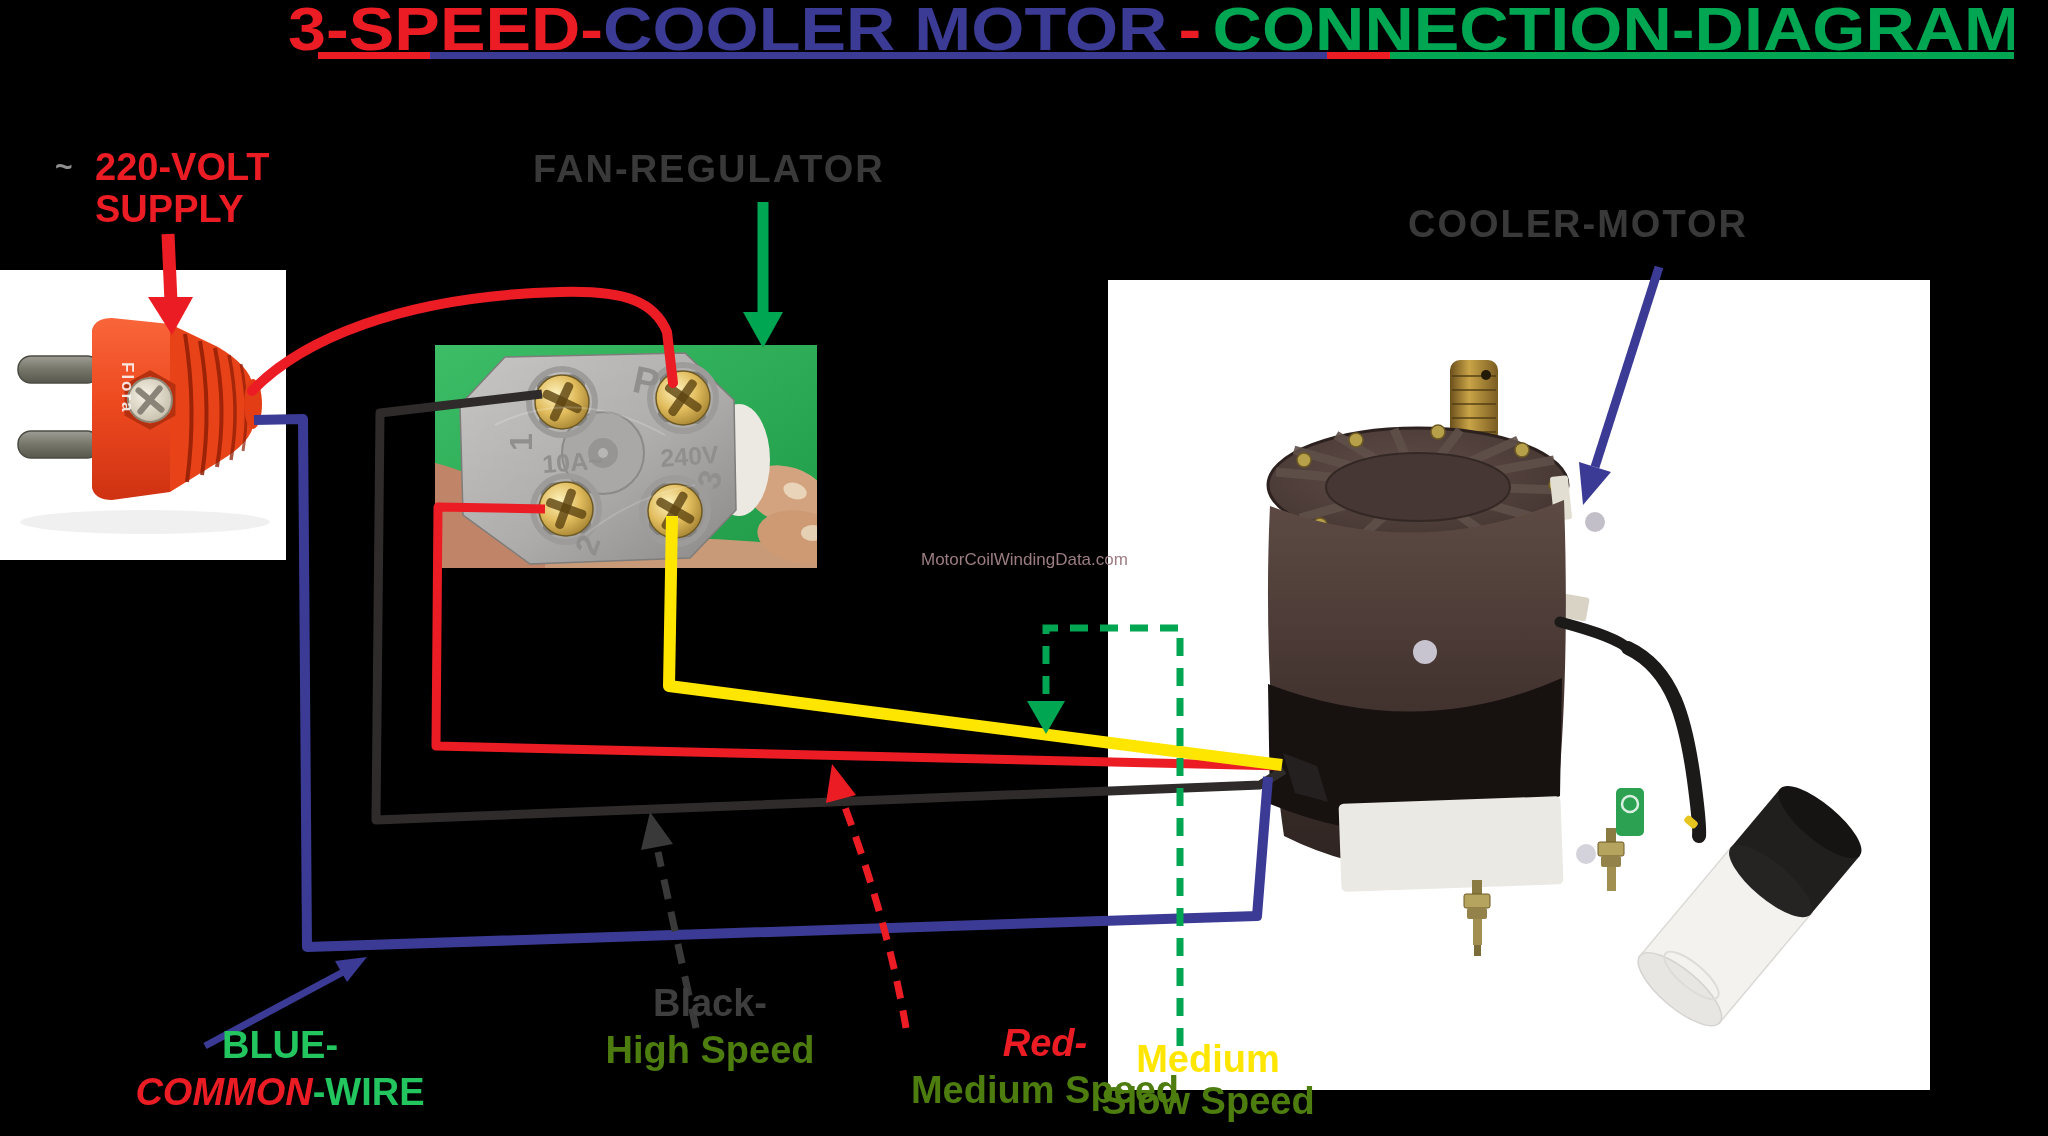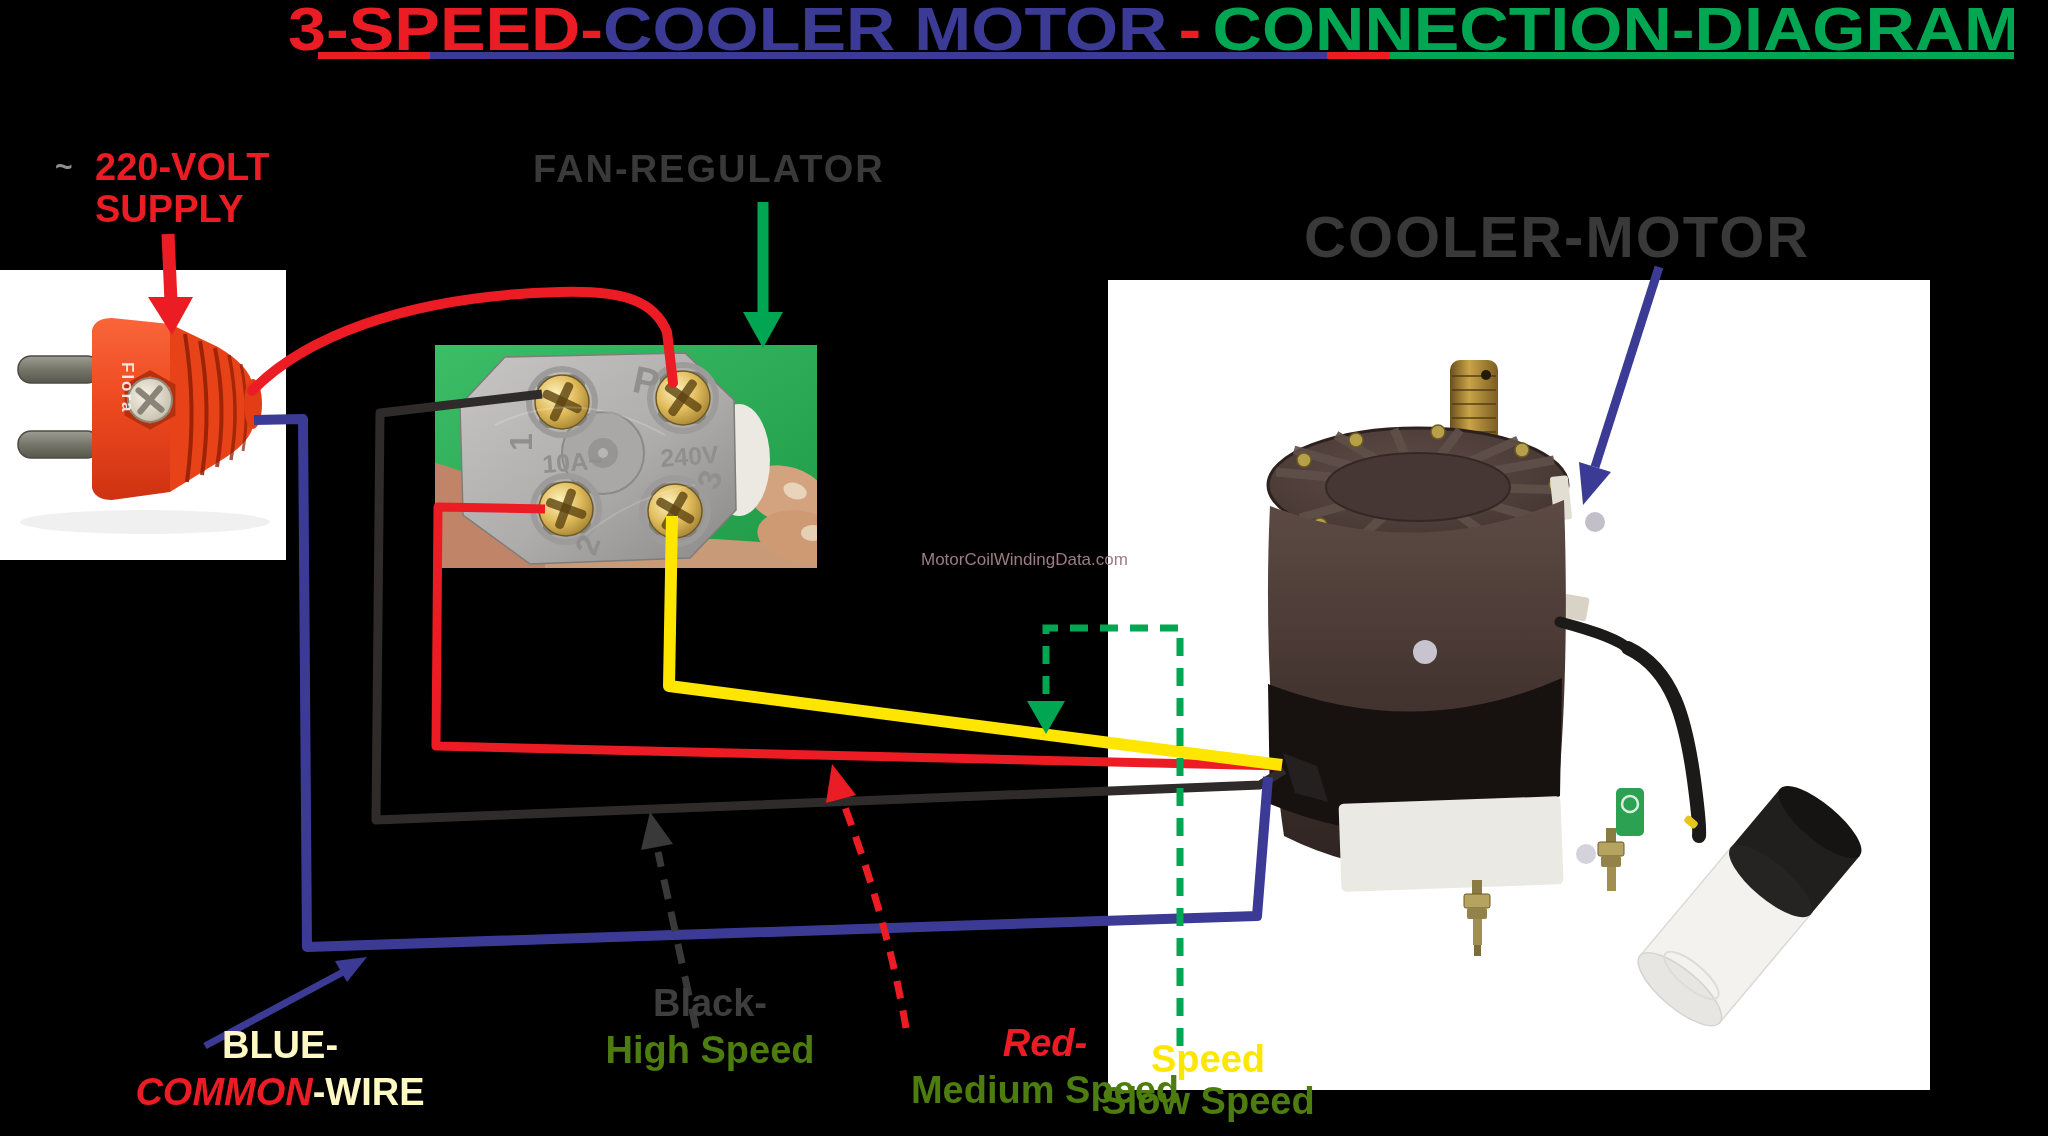--- a/index.html
+++ b/index.html
@@ -16,29 +16,29 @@
   #title .t-red{color:#EC1C24;}
   #title .t-navy{color:#3B3B96;}
   #title .t-green{color:#00A651;}
   #title .t-sep{padding:0 10px;}
   .underline{top:52px;height:7px;}
   
   .lbl{position:absolute;font-weight:bold;}
   #supply-label{left:95px;top:146px;color:#EC1C24;font-size:38px;line-height:42px;}
   #tilde-mark{left:55px;top:150px;color:#8f8f8f;font-size:30px;font-weight:bold;}
   #regulator-label{left:533px;top:148px;color:#3A3939;font-size:38px;letter-spacing:2px;}
-  #motor-label{left:1304px;top:203px;color:#3A3939;font-size:58px;letter-spacing:2px;}
+  #motor-label{left:1408px;top:203px;color:#3A3939;font-size:38px;letter-spacing:2px;}
   #watermark{left:921px;top:550px;color:#9C7D82;font-size:17px;font-weight:400;z-index:7;}
   
   .legend{position:absolute;font-weight:bold;text-align:center;font-size:38px;line-height:47px;z-index:8;}
   #legend-blue{left:125px;top:1022px;width:310px;}
   #legend-black{left:550px;top:980px;width:320px;}
   #legend-red{left:875px;top:1020px;width:340px;}
   #legend-yellow{left:1058px;top:1038px;width:300px;line-height:42px;}
-  .c-navy{color:#fef9c3;margin-top:39px;} .c-red{color:#EC1C24;font-style:italic;} .c-green{color:#4d7c0f;}
+  .c-navy{color:#22c55e;margin-top:39px;} .c-red{color:#EC1C24;font-style:italic;} .c-green{color:#4d7c0f;}
   .c-gray{color:#3F3E3E;} .c-yellow{color:#FFE600;}
   
   #plug-photo{left:0;top:270px;width:286px;height:290px;background:#fff;z-index:2;}
   #regulator-photo{left:435px;top:345px;width:382px;height:223px;z-index:2;}
   #motor-photo{left:1108px;top:280px;width:822px;height:810px;background:#fff;z-index:2;}
   #overlay{left:0;top:0;z-index:6;}
 </style>
 </head>
 <body>
 
@@ -67,21 +67,21 @@
   </div>
   <div id="legend-black" class="legend">
     <div class="c-gray">Black-</div>
     <div class="c-green">High Speed</div>
   </div>
   <div id="legend-red" class="legend">
     <div class="c-red">Red-</div>
     <div class="c-green">Medium Speed</div>
   </div>
   <div id="legend-yellow" class="legend">
-    <div class="c-yellow">Speed</div>
+    <div class="c-yellow">Medium</div>
     <div class="c-green">Slow Speed</div>
   </div>
 
   <div id="plug-photo" class="abs">
     <svg width="286" height="290" viewBox="0 0 286 290">
       <defs>
         <linearGradient id="pinG" x1="0" y1="0" x2="0" y2="1">
           <stop offset="0" stop-color="#9d9d94"></stop>
             <stop offset="0.5" stop-color="#757569"></stop>
             <stop offset="1" stop-color="#57574d"></stop>

